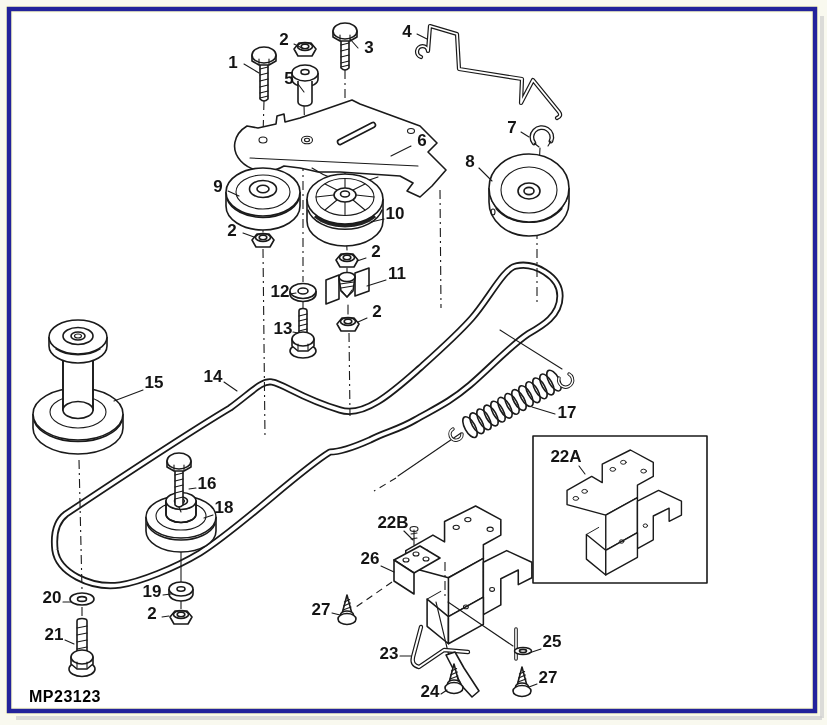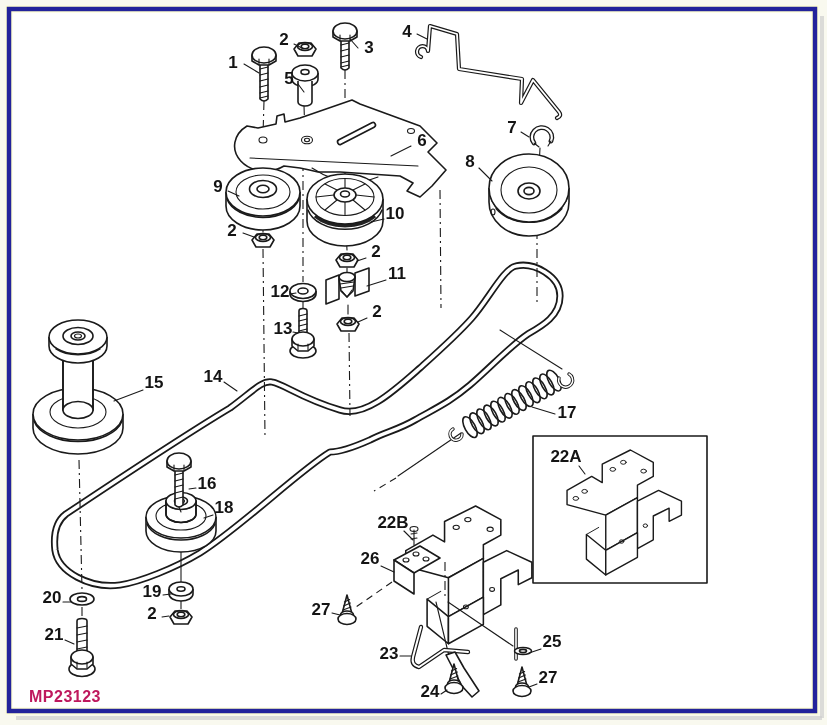--- a/index.html
+++ b/index.html
@@ -1,18 +1,18 @@
 <!DOCTYPE html>
 <html><head>
 <meta charset="utf-8">
 <style>
   html,body{margin:0;padding:0;background:#f4f4e8;}
   .page{position:relative;width:827px;height:725px;background:#f9f9ef;font-family:"Liberation Sans",sans-serif;overflow:hidden;}
   .page svg{position:absolute;left:0;top:0;}
-  .figure-code{position:absolute;left:29px;top:688px;font:bold 16px "Liberation Sans",sans-serif;color:#be185d;letter-spacing:.5px;}
+  .figure-code{position:absolute;left:29px;top:688px;font:bold 16px "Liberation Sans",sans-serif;color:#000000;letter-spacing:.5px;}
   
   .k{stroke:#1a1a1a;fill:none;stroke-width:1.6;stroke-linecap:round;stroke-linejoin:round;}
   .thin{stroke:#1a1a1a;fill:none;stroke-width:1.1;stroke-linecap:round;}
   .w{stroke:#1a1a1a;fill:#ffffff;stroke-width:1.6;stroke-linejoin:round;}
   .dd{stroke:#1a1a1a;fill:none;stroke-width:1.1;stroke-dasharray:9 4 2 4;}
   .dash{stroke:#1a1a1a;fill:none;stroke-width:1.1;stroke-dasharray:7 5;}
   .dk{stroke:#222222;fill:none;}
   .tb{stroke:#1a1a1a;fill:none;stroke-linecap:round;stroke-linejoin:round;}
   .tw{stroke:#ffffff;fill:none;stroke-linecap:round;stroke-linejoin:round;}
   .callout{font:bold 17px "Liberation Sans",sans-serif;fill:#141414;}

